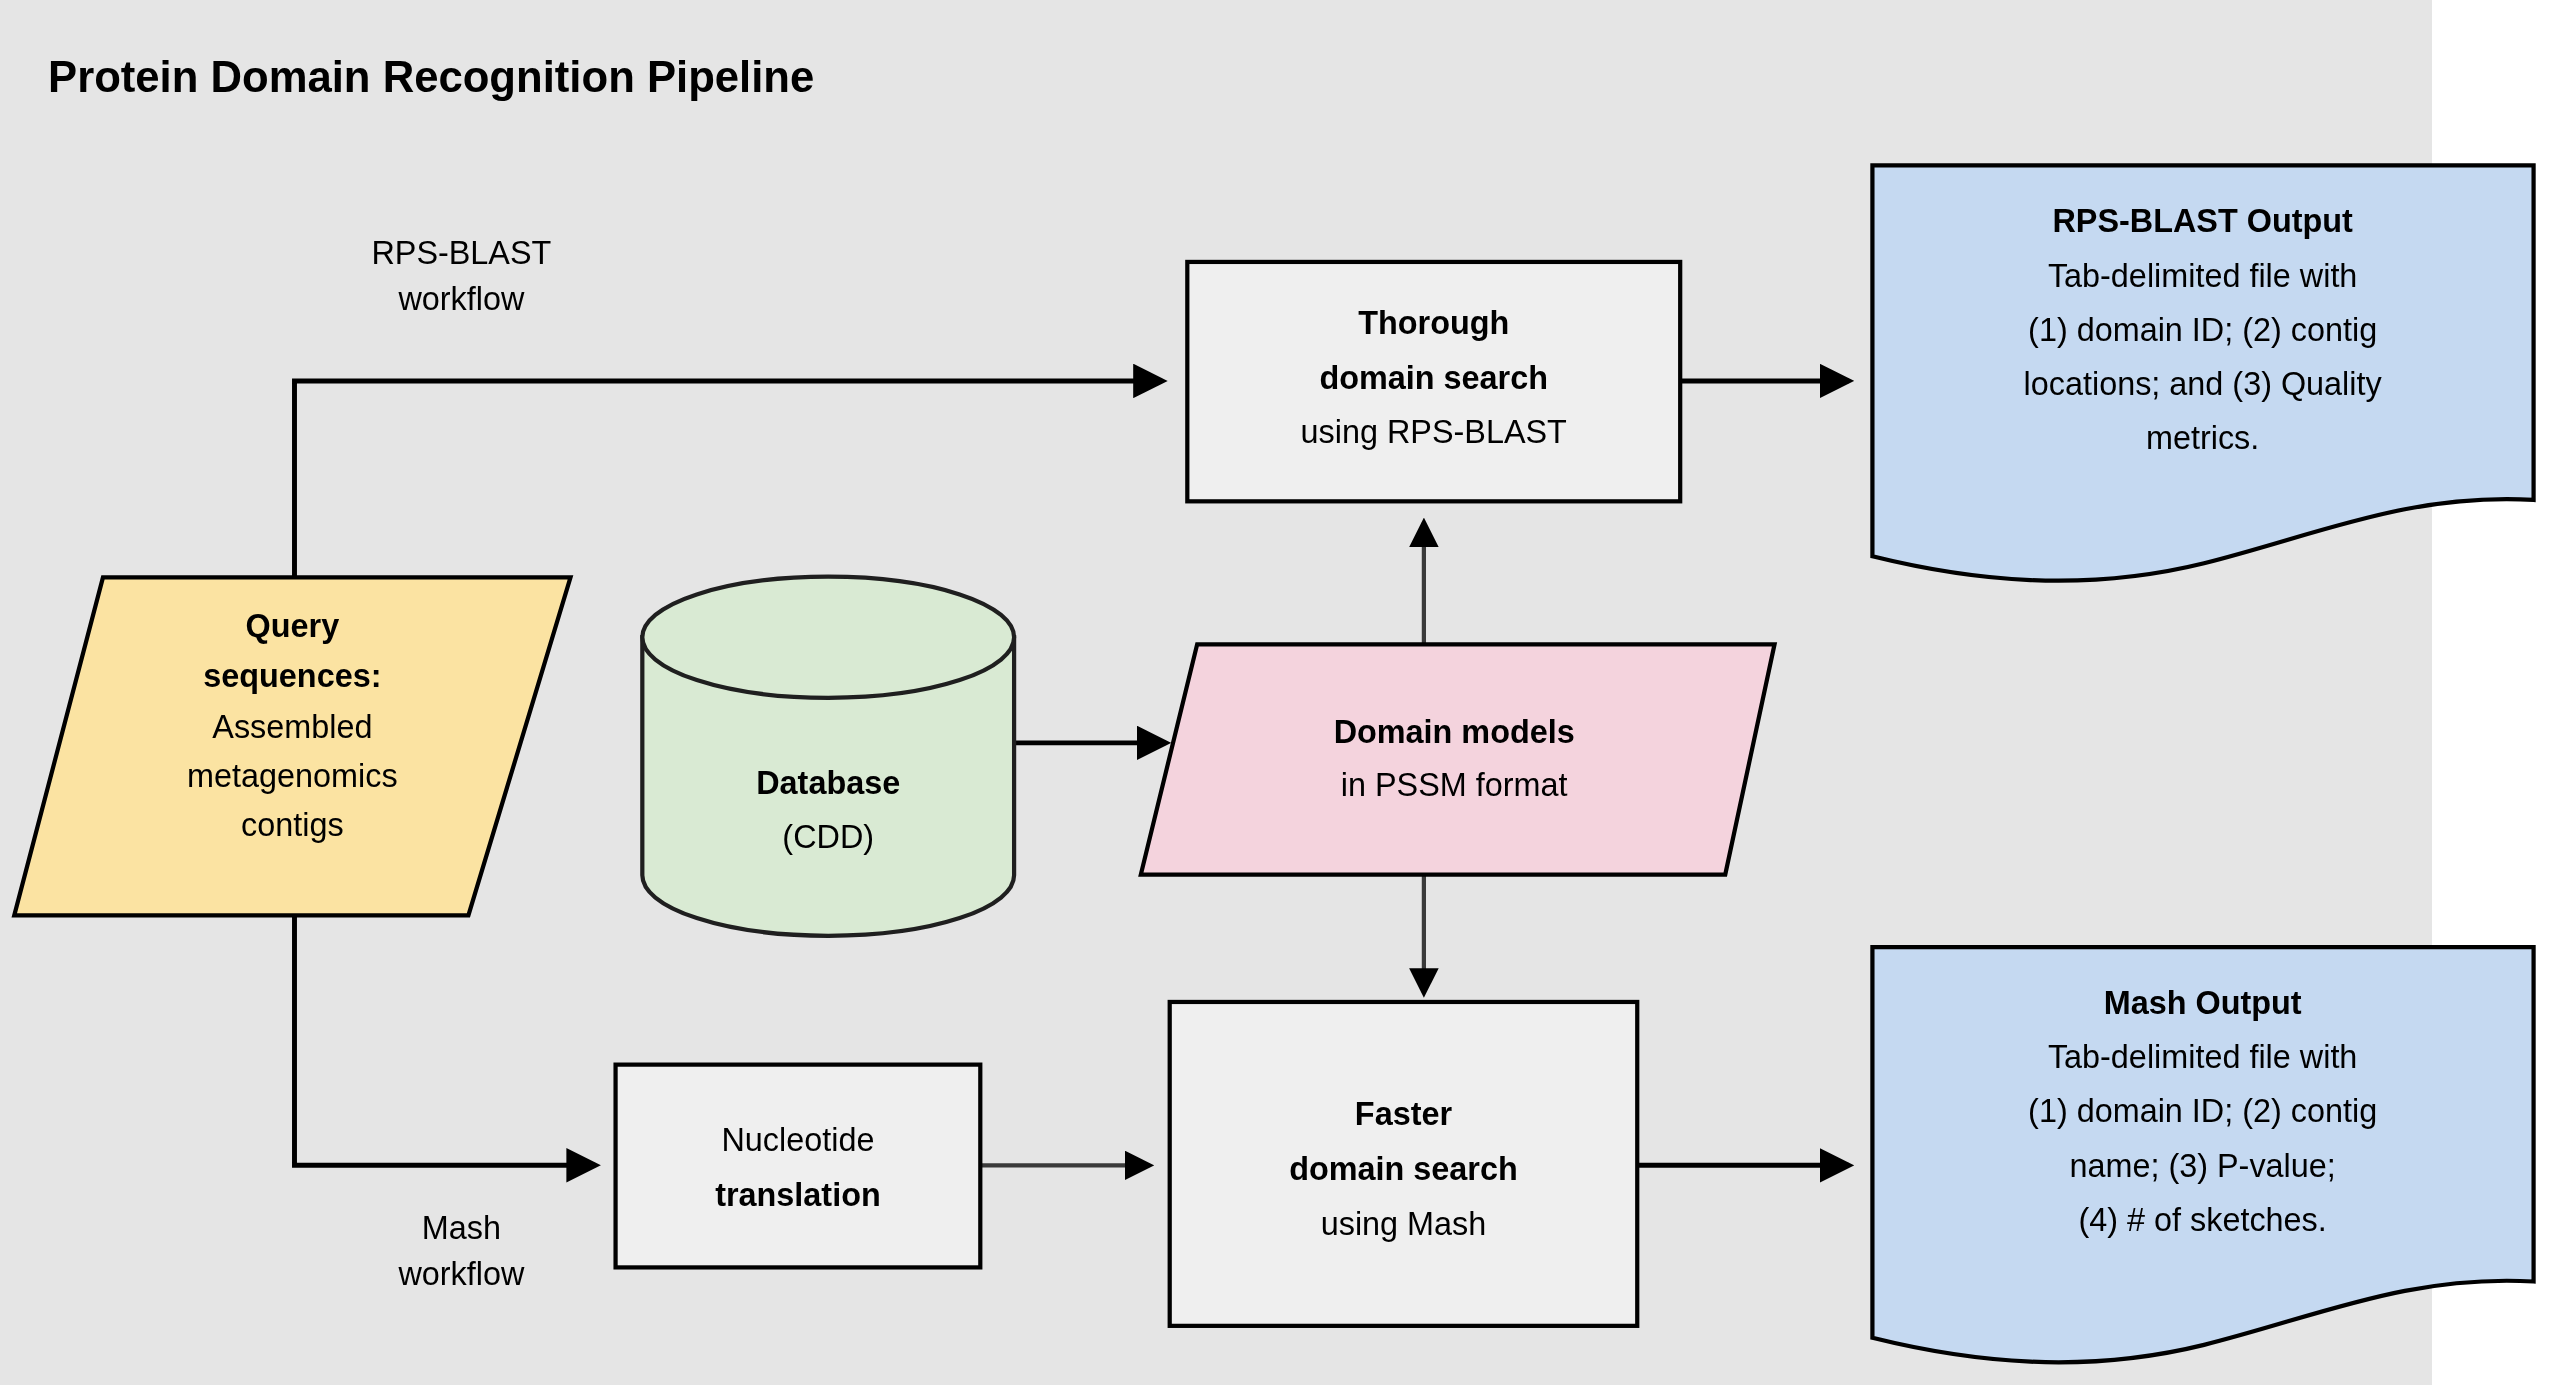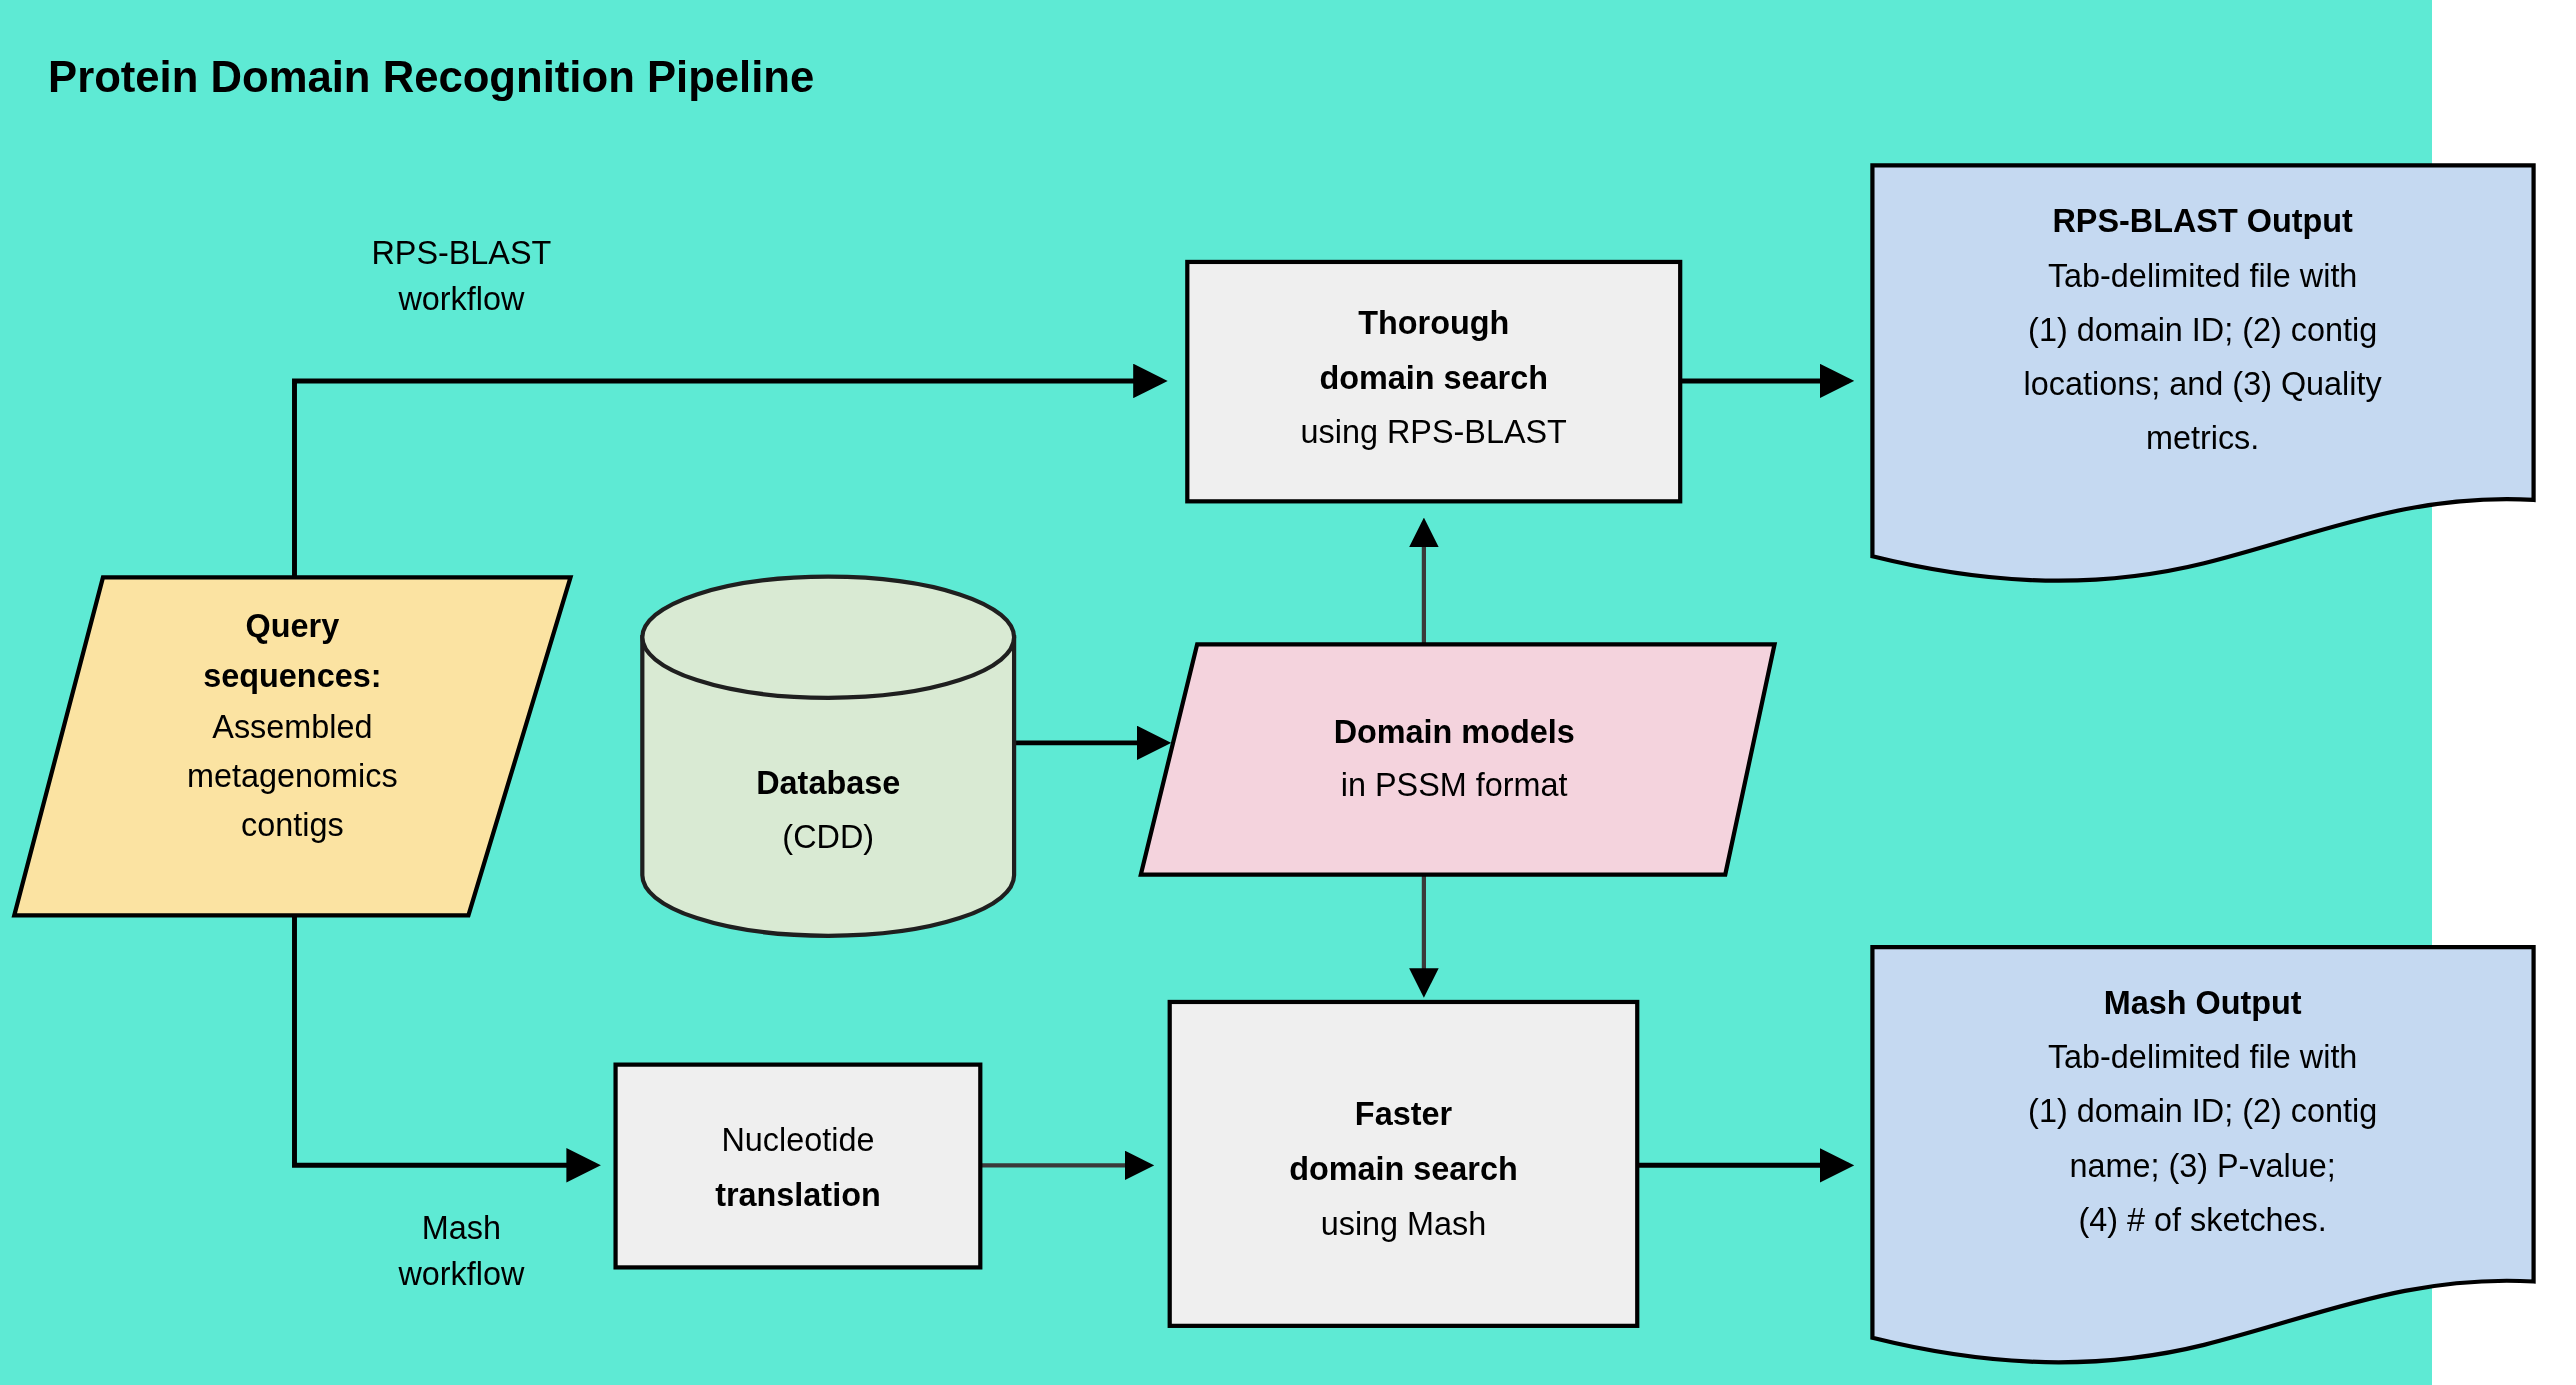--- a/index.html
+++ b/index.html
@@ -10,21 +10,21 @@
   body {
     font-family: "Liberation Sans", sans-serif;
     width: 2576px;
     height: 1385px;
     overflow: hidden;
   }
   #stage {
     position: relative;
     width: 2432px;
     height: 1385px;
-    background: #5eead4;
+    background: #e5e5e5;
   }
   svg.diagram {
     position: absolute;
     top: 0;
     left: 0;
     width: 2576px;
     height: 1385px;
   }
   .node-fill-process { fill: #efefef; stroke: #000000; stroke-width: 6; }
   .node-fill-data-yellow { fill: #fbe3a2; stroke: #000000; stroke-width: 6; }

